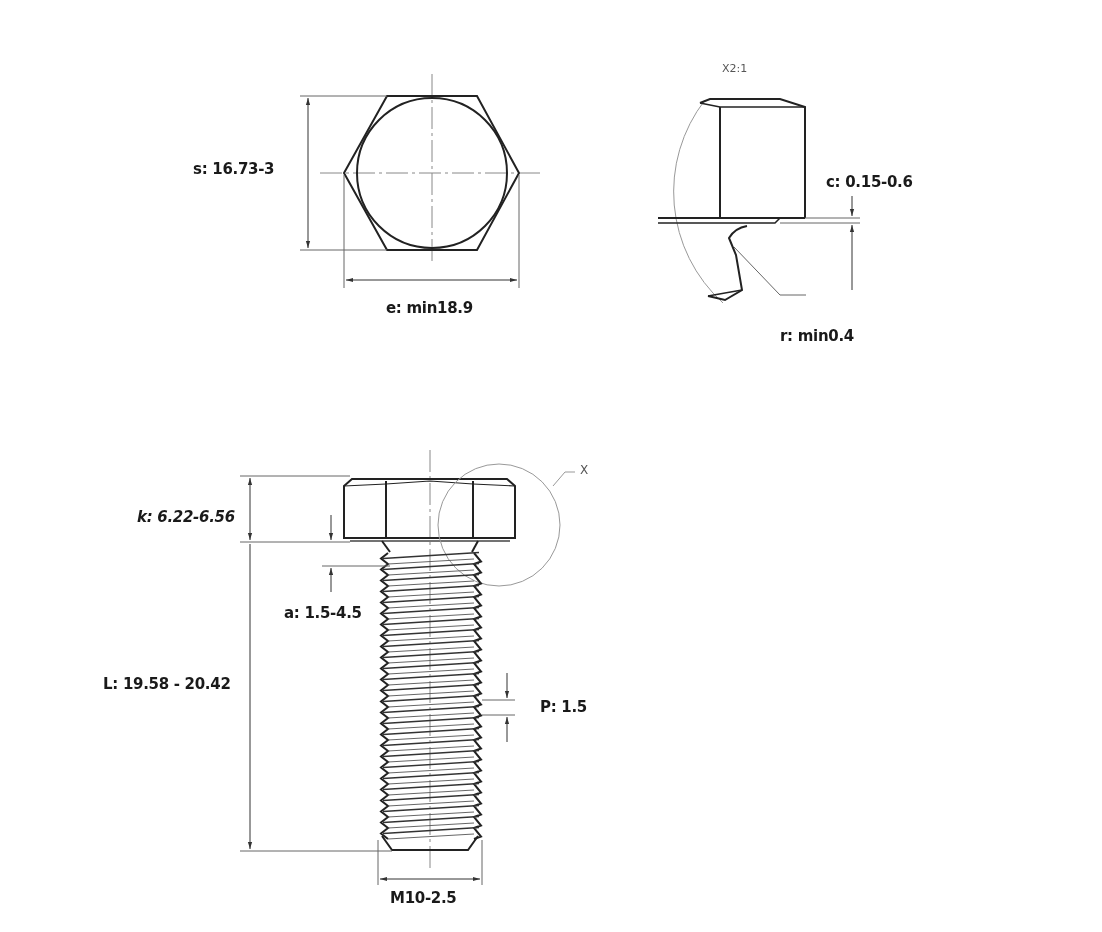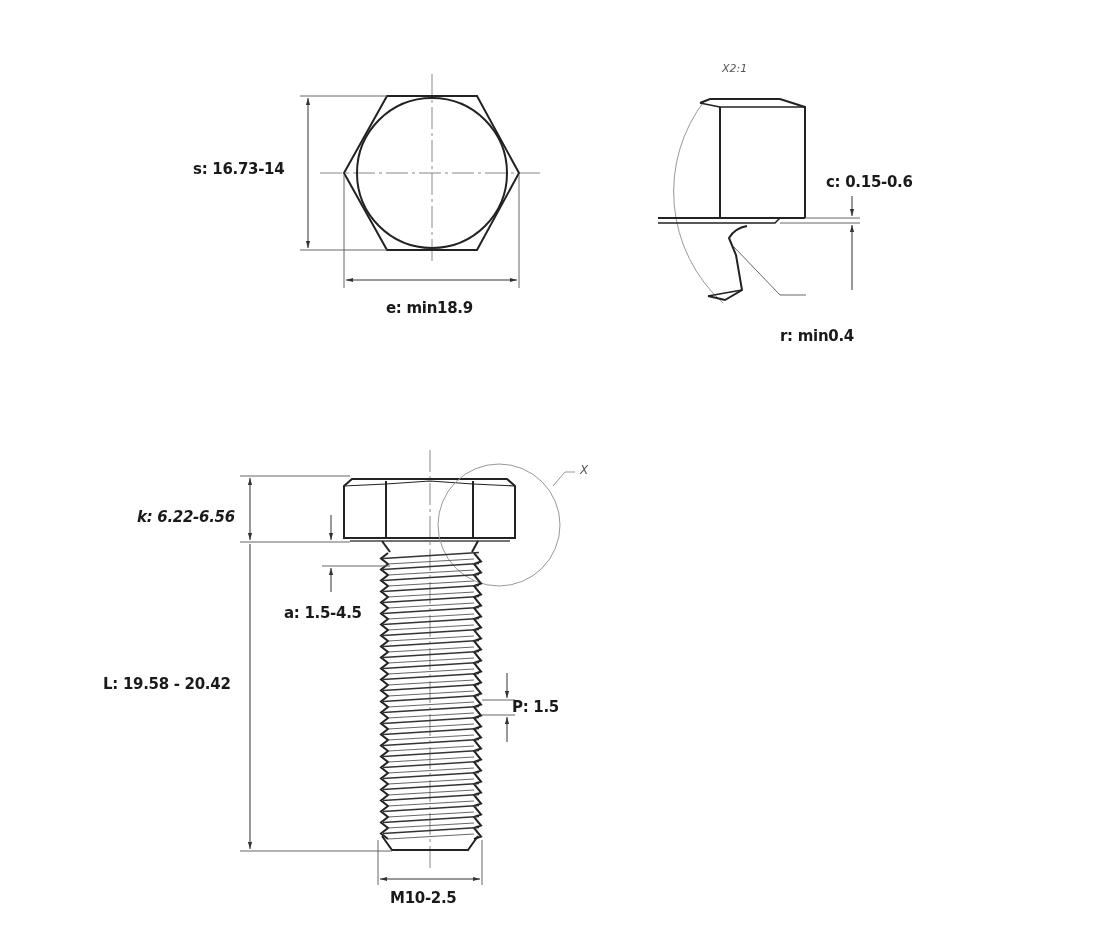--- a/index.html
+++ b/index.html
@@ -1,19 +1,19 @@
 <!DOCTYPE html>
 <html><head>
 <meta charset="utf-8">
 <style>
   html, body { margin: 0; padding: 0; background: #ffffff; }
   body { width: 1102px; height: 932px; position: relative; overflow: hidden; font-family: "DejaVu Sans", sans-serif; }
   #drawing { position: absolute; left: 0; top: 0; width: 1102px; height: 932px; }
   .lbl { position: absolute; font-family: "DejaVu Sans", sans-serif; font-weight: bold; font-size: 15px; color: #1a1a1a; white-space: nowrap; letter-spacing: -0.3px; }
-  .lbl-small { position: absolute; font-family: "DejaVu Sans", sans-serif; font-size: 11px; color: #555; white-space: nowrap; font-style: italic; }
+  .lbl-small { position: absolute; font-family: "DejaVu Sans", sans-serif; font-size: 11px; color: #555; white-space: nowrap; }
 </style>
 </head>
 <body>
 
 <svg id="drawing" width="1102" height="932" viewBox="0 0 1102 932" xmlns="http://www.w3.org/2000/svg">
   <defs>
     <marker id="arr" viewBox="0 0 10 10" refX="10" refY="5" markerWidth="7" markerHeight="7" orient="auto-start-reverse">
       <path d="M0,2 L10,5 L0,8 z" fill="#333"></path>
     </marker>
   </defs>
@@ -149,25 +149,25 @@
     <line x1="482" y1="715" x2="515" y2="715" stroke="#666" stroke-width="1"></line>
     <line x1="507" y1="673" x2="507" y2="698" stroke="#333" stroke-width="1" marker-end="url(#arr)"></line>
     <line x1="507" y1="742" x2="507" y2="717" stroke="#333" stroke-width="1" marker-end="url(#arr)"></line>
 
     <line x1="378" y1="840" x2="378" y2="885" stroke="#666" stroke-width="1"></line>
     <line x1="482" y1="840" x2="482" y2="885" stroke="#666" stroke-width="1"></line>
     <line x1="380" y1="879" x2="480" y2="879" stroke="#333" stroke-width="1" marker-start="url(#arr)" marker-end="url(#arr)"></line>
   </g>
 </svg>
 
-<div class="lbl" style="left:193px; top:160px;">s: 16.73-14</div>
+<div class="lbl" style="left:193px; top:160px;">s: 16.73-3</div>
 <div class="lbl" style="left:386px; top:299px;">e: min18.9</div>
 
 <div class="lbl-small" style="left:722px; top:62px;">X2:1</div>
 <div class="lbl" style="left:826px; top:173px;">c: 0.15-0.6</div>
 <div class="lbl" style="left:780px; top:327px;">r: min0.4</div>
 
 <div class="lbl-small" style="left:580px; top:463px; font-size:12px;">X</div>
 <div class="lbl" style="left:137px; top:508px;font-style:italic;">k: 6.22-6.56</div>
 <div class="lbl" style="left:284px; top:604px;">a: 1.5-4.5</div>
 <div class="lbl" style="left:103px; top:675px;text-align:right;">L: 19.58 - 20.42</div>
-<div class="lbl" style="left:512px; top:698px;">P: 1.5</div>
+<div class="lbl" style="left:540px; top:698px;">P: 1.5</div>
 <div class="lbl" style="left:390px; top:889px;">M10-2.5</div>
 
 </body></html>

